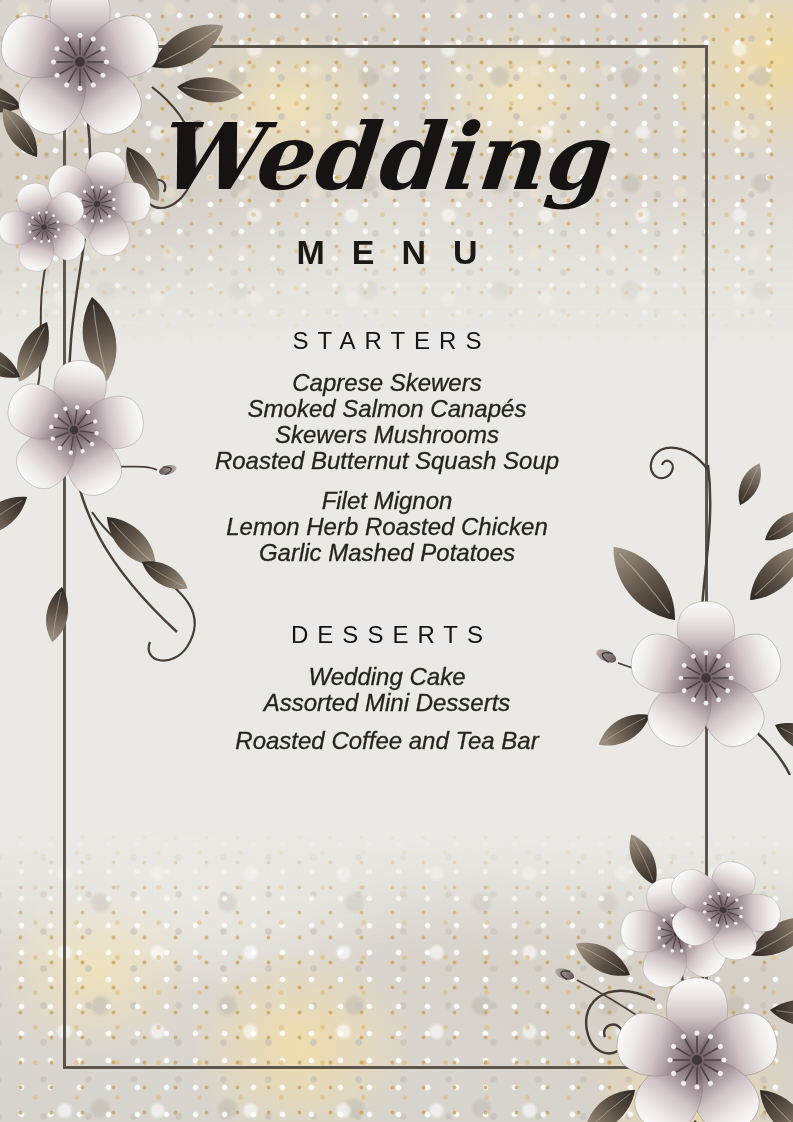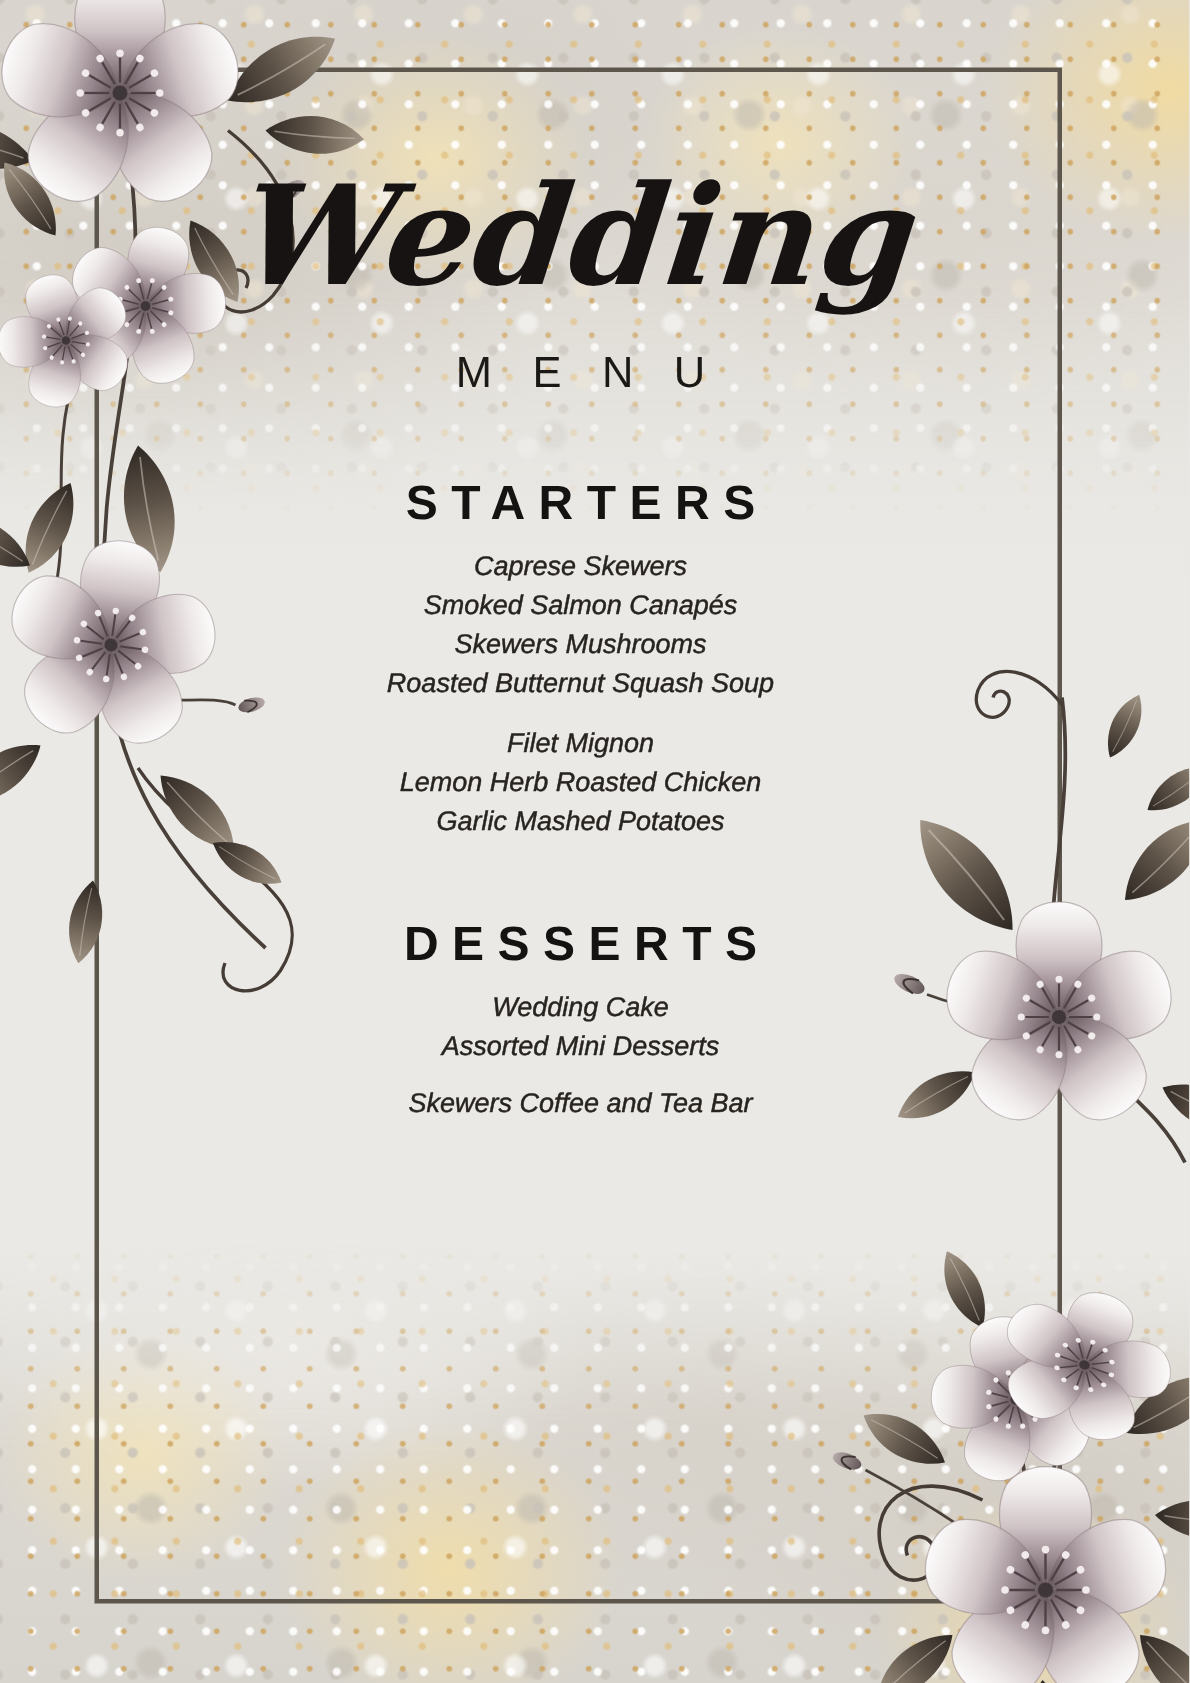--- a/index.html
+++ b/index.html
@@ -82,30 +82,30 @@
     position:absolute;left:63px;top:0;width:648px;z-index:4;
     text-align:center;color:#1d1a17;
   }
   .title-script{
     margin-top:106px;
     font-family:"DejaVu Serif",serif;font-style:italic;font-weight:700;
     font-size:92px;line-height:1.12;color:#161312;
     transform:skewX(-7deg);
   }
   .title-word{
-    margin-top:24px;font-size:29px;font-weight:400;color:#1b1916;
+    margin-top:24px;font-size:34px;font-weight:700;color:#1b1916;
     letter-spacing:27px;text-indent:27px;
   }
   .sec-title{
-    margin:52px 0 0;font-size:32px;line-height:34px;font-weight:700;
+    margin:52px 0 0;font-size:24px;line-height:34px;font-weight:400;
     letter-spacing:9px;text-indent:9px;color:#151311;
   }
   .sec-items{
     list-style:none;margin:12px 0 0;padding:0;
-    font-style:italic;font-size:18px;line-height:26px;font-weight:500;
+    font-style:italic;font-size:24px;line-height:26px;font-weight:500;
     color:#27231f;-webkit-text-stroke:0.3px #27231f;
   }
   .sec-items.mc{margin-top:14px;}
 </style>
 </head>
 <body>
 
 <div class="card">
 
   <div class="glitter glitter-top"></div>
@@ -251,18 +251,18 @@
     <section>
       <h2 class="sec-title">DESSERTS</h2>
       <ul class="sec-items">
         <li>Wedding Cake</li>
         <li>Assorted Mini Desserts</li>
       </ul>
     </section>
 
     <section>
       <ul class="sec-items">
-        <li>Skewers Coffee and Tea Bar</li>
+        <li>Roasted Coffee and Tea Bar</li>
       </ul>
     </section>
   </div>
 
 </div>
 
 </body></html>

